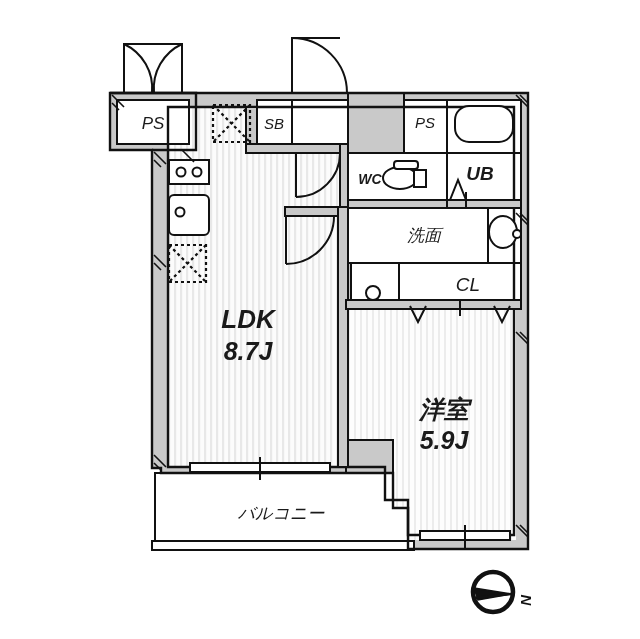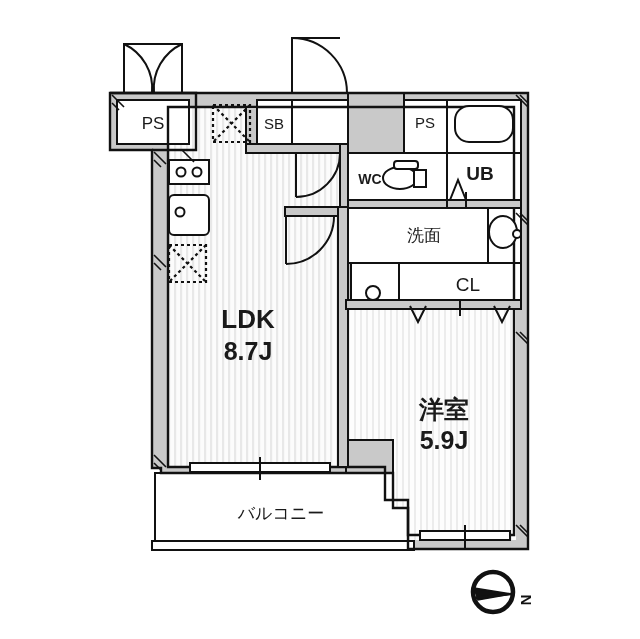--- a/index.html
+++ b/index.html
@@ -1,21 +1,21 @@
 <!DOCTYPE html>
 <html><head>
 <meta charset="utf-8">
 <title>Floor Plan</title>
 <style>
   html,body{margin:0;padding:0;background:#ffffff;}
   body{
     width:640px;height:639px;overflow:hidden;
     font-family:"Liberation Sans","DejaVu Sans",sans-serif;
   }
-  #plan-root{position:relative;width:640px;height:639px;background:#7dd3fc;}
+  #plan-root{position:relative;width:640px;height:639px;background:#7dd3fc;font-style:italic;}
   svg{display:block;}
   .lbl{font-family:"Liberation Sans","DejaVu Sans",sans-serif;fill:#1a1a1a;}
 </style>
 </head>
 <body>
 
 <div id="plan-root">
 <svg width="640" height="639" viewBox="0 0 640 639" xmlns="http://www.w3.org/2000/svg">
 
   <defs>

